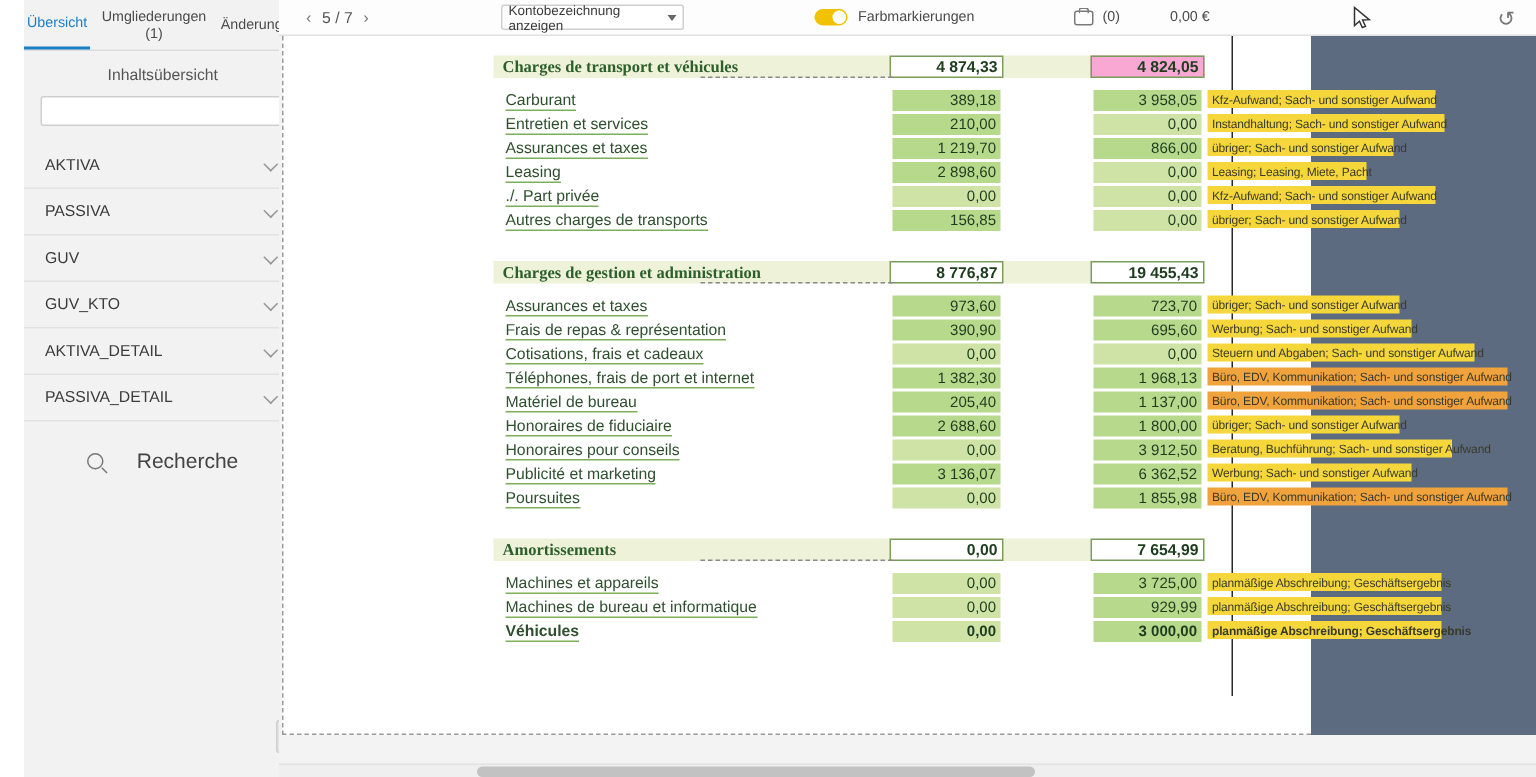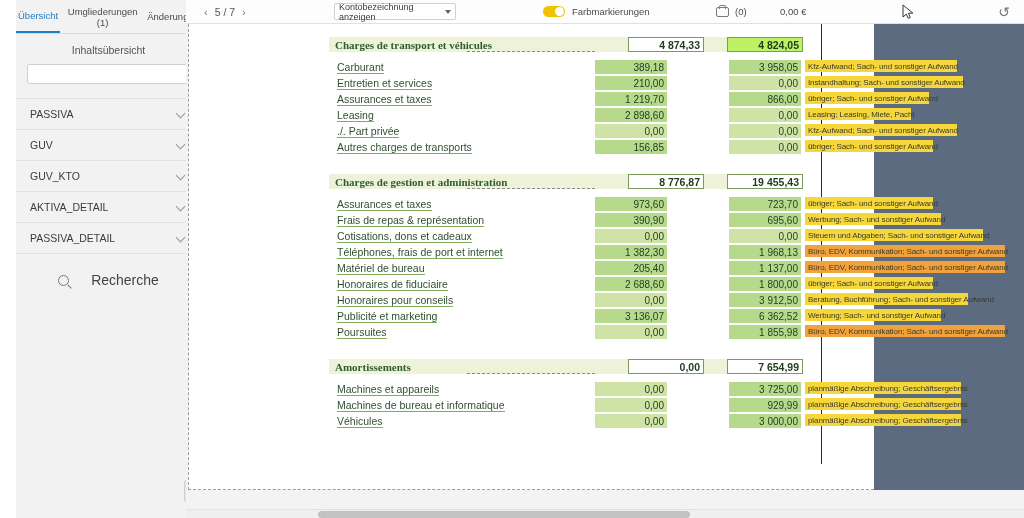--- a/index.html
+++ b/index.html
@@ -347,21 +347,21 @@
     height: 15px;
     top: 1px;
     display: flex;
     align-items: center;
     justify-content: flex-end;
     padding-right: 3px;
     font-size: 10.5px;
     font-weight: bold;
     color: #1d3c1d;
   }
-  .hrow .v1 { left: 404px; width: 76px; margin-left: 35px; }
+  .hrow .v1 { left: 404px; width: 76px; }
   .hrow .v2 { left: 538px; width: 76px; }
 
   
   .g-light { background: #cfe3a6; }
   .g-mid   { background: #b7d98c; }
 
   
   .dash {
     position: absolute;
     left: 278px;
@@ -406,20 +406,24 @@
       <div class="side-tab">
         <span>Änderungen</span>
       </div>
     </div>
 
     <div class="side-heading">Inhaltsübersicht</div>
 
     <div class="search-box"></div>
 
     <div class="tree">
+      <div class="tree-item">
+        <span>AKTIVA</span>
+        <span class="chev"></span>
+      </div>
       <div class="tree-divider"></div>
       <div class="tree-item">
         <span>PASSIVA</span>
         <span class="chev"></span>
       </div>
       <div class="tree-divider"></div>
       <div class="tree-item">
         <span>GUV</span>
         <span class="chev"></span>
       </div>
@@ -489,21 +493,21 @@
 
     <div class="page-right-rail"></div>
 
     <div class="page">
       <div class="page-vline"></div>
       <div class="fin" id="fin-root">
           <div class="hrow" style="position: absolute; left: 0px; top: 12px; width: 686px;">
             <div class="hband"></div>
             <div class="label">Charges de transport et véhicules</div>
             <div class="v1" style="background: rgb(255, 255, 255); border: 1px solid rgb(122, 156, 90);">4 874,33</div>
-            <div class="v2" style="background: #bef264; border: 1px solid rgb(122, 156, 90);">4 824,05</div>
+            <div class="v2" style="background: #f9a8d4; border: 1px solid rgb(122, 156, 90);">4 824,05</div>
             <div class="dash"></div>
           </div>
           <div class="row" style="position: absolute; left: 0px; top: 35px; width: 686px;">
             <div class="label label-underline">Carburant</div>
             <div class="v1 g-mid">389,18</div>
             <div class="v2 g-mid">3 958,05</div>
             <div class="chip y" style="left: 616px; top: 1px; width: 152px;">Kfz-Aufwand; Sach- und sonstiger Aufwand</div>
           </div>
           <div class="row" style="position: absolute; left: 0px; top: 51px; width: 686px;">
             <div class="label label-underline">Entretien et services</div>
@@ -548,21 +552,21 @@
             <div class="v2 g-mid">723,70</div>
             <div class="chip y" style="left: 616px; top: 1px; width: 128px;">übriger; Sach- und sonstiger Aufwand</div>
           </div>
           <div class="row" style="position: absolute; left: 0px; top: 188px; width: 686px;">
             <div class="label label-underline">Frais de repas &amp; représentation</div>
             <div class="v1 g-mid">390,90</div>
             <div class="v2 g-mid">695,60</div>
             <div class="chip y" style="left: 616px; top: 1px; width: 136px;">Werbung; Sach- und sonstiger Aufwand</div>
           </div>
           <div class="row" style="position: absolute; left: 0px; top: 204px; width: 686px;">
-            <div class="label label-underline">Cotisations, dons et cadeaux</div>
+            <div class="label label-underline">Cotisations, frais et cadeaux</div>
             <div class="v1 g-light">0,00</div>
             <div class="v2 g-light">0,00</div>
             <div class="chip y" style="left: 616px; top: 1px; width: 178px;">Steuern und Abgaben; Sach- und sonstiger Aufwand</div>
           </div>
           <div class="row" style="position: absolute; left: 0px; top: 220px; width: 686px;">
             <div class="label label-underline">Téléphones, frais de port et internet</div>
             <div class="v1 g-mid">1 382,30</div>
             <div class="v2 g-mid">1 968,13</div>
             <div class="chip o" style="left: 616px; top: 1px; width: 200px;">Büro, EDV, Kommunikation; Sach- und sonstiger Aufwand</div>
           </div>
@@ -608,21 +612,21 @@
             <div class="v1 g-light">0,00</div>
             <div class="v2 g-mid">3 725,00</div>
             <div class="chip y" style="left: 616px; top: 1px; width: 156px;">planmäßige Abschreibung; Geschäftsergebnis</div>
           </div>
           <div class="row" style="position: absolute; left: 0px; top: 373px; width: 686px;">
             <div class="label label-underline">Machines de bureau et informatique</div>
             <div class="v1 g-light">0,00</div>
             <div class="v2 g-mid">929,99</div>
             <div class="chip y" style="left: 616px; top: 1px; width: 156px;">planmäßige Abschreibung; Geschäftsergebnis</div>
           </div>
-          <div class="row" style="position: absolute; left: 0px; top: 389px; width: 686px;">
+          <div class="row" style="position: absolute; left: 0px; top: 389px; width: 686px; font-weight: bold;">
             <div class="label label-underline">Véhicules</div>
             <div class="v1 g-light">0,00</div>
             <div class="v2 g-mid">3 000,00</div>
             <div class="chip y" style="left: 616px; top: 1px; width: 156px;">planmäßige Abschreibung; Geschäftsergebnis</div>
           </div>
         </div>
     </div>
 
     <div class="viewport-bottom"></div>
     <div class="hscroll-track">

